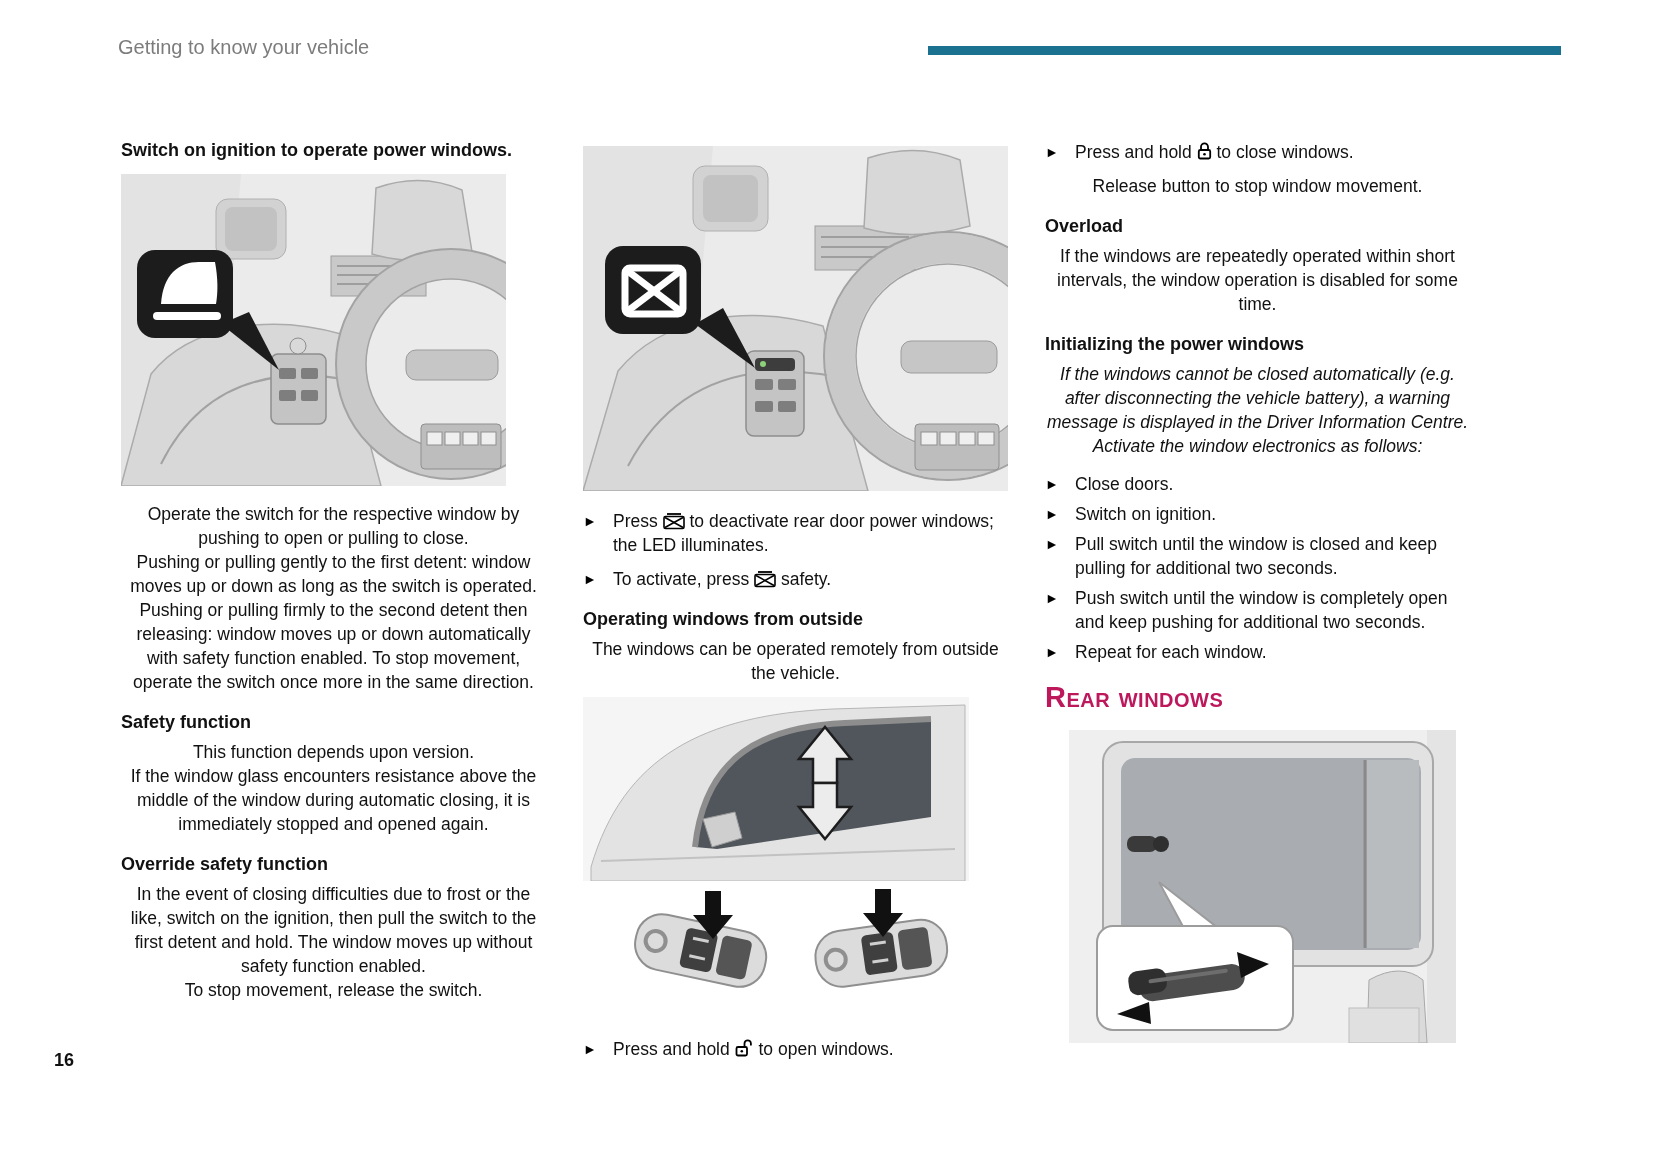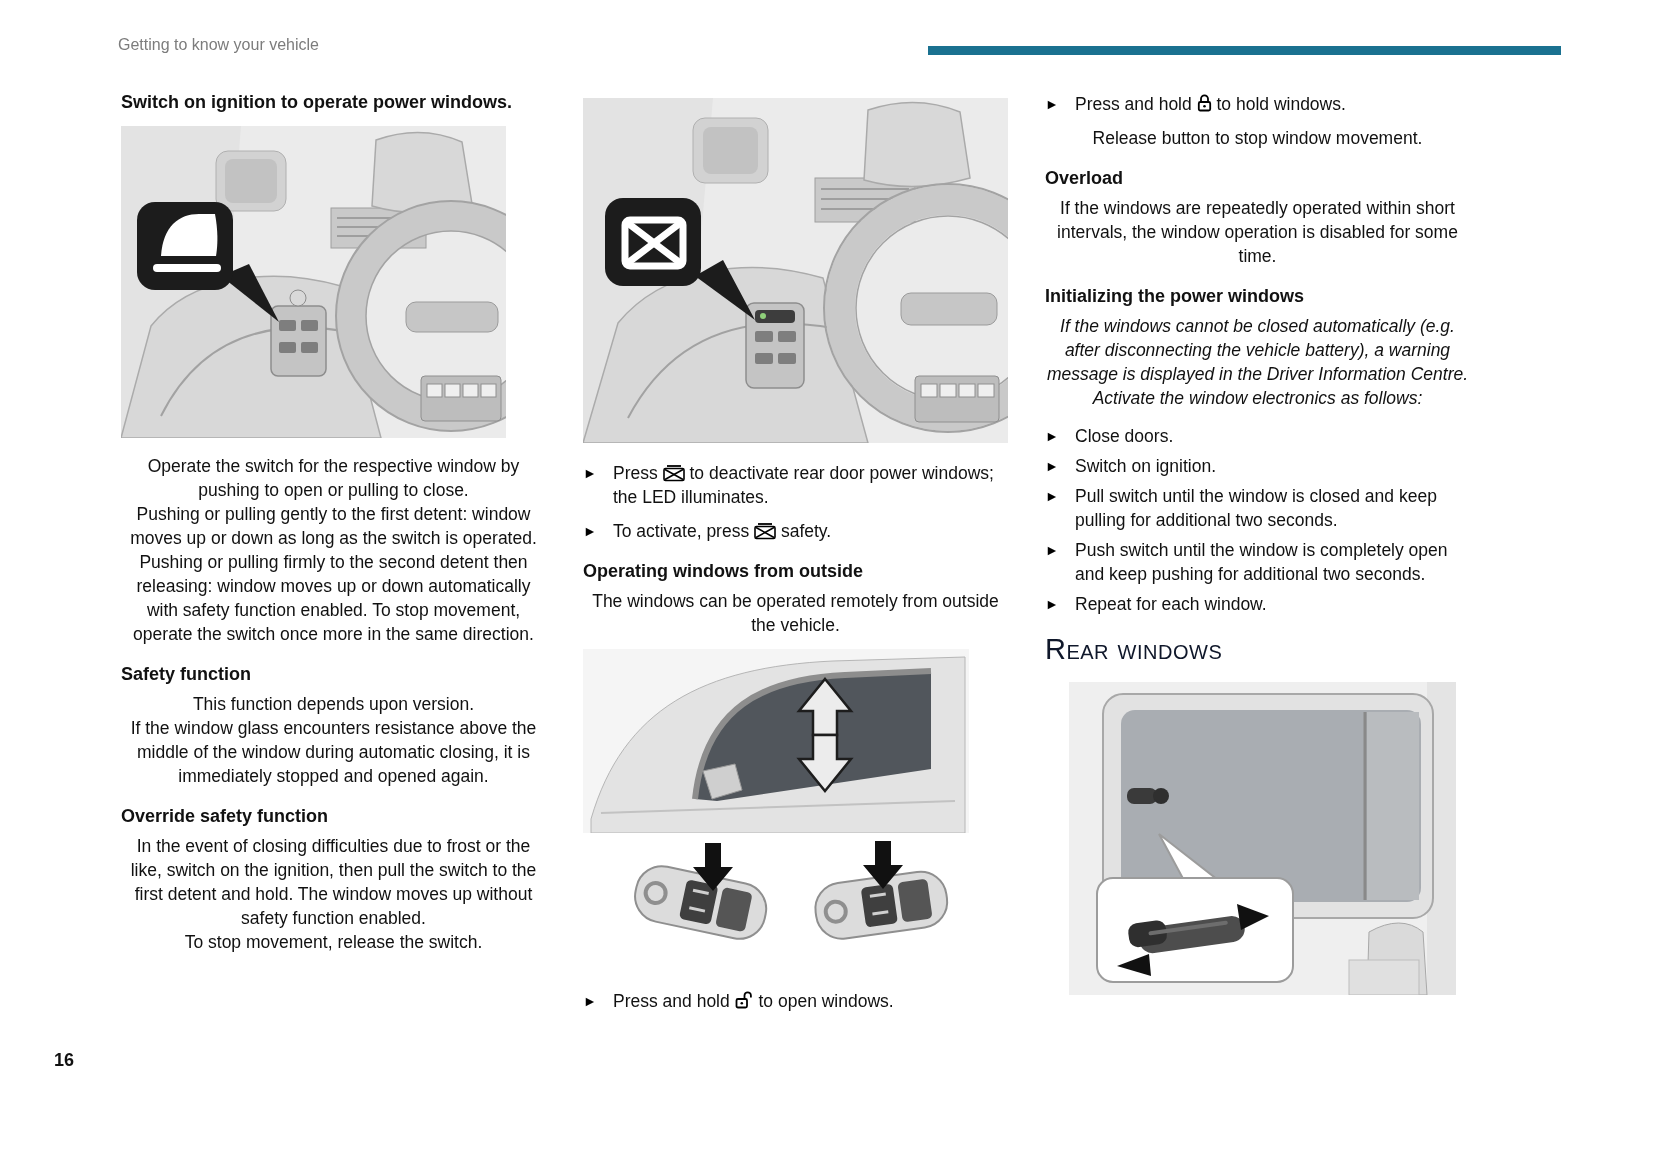--- a/index.html
+++ b/index.html
@@ -6,44 +6,44 @@
   html,body { width: 1653px; height: 1165px; }
   body {
     position: relative;
     background: #ffffff;
     font-family: "Liberation Sans", sans-serif;
     color: #111;
     overflow: hidden;
   }
   .header-label {
     position: absolute; left: 118px; top: 36px;
-    font-size: 16px; color: #7c7c7c;
+    font-size: 20px; color: #7c7c7c;
   }
   .accent-bar {
     position: absolute; left: 928px; top: 46px;
     width: 633px; height: 9px; background: #1a7190;
   }
   .content {
     position: absolute; left: 121px; top: 86px;
     display: flex; gap: 37px;
   }
-  .col { width: 425px; font-size: 17.5px; line-height: 24px; }
+  .col { width: 425px; font-size: 17.5px; line-height: 24px; margin-top: 48px; }
   .sec-heading { font-size: 18px; font-weight: 700; line-height: 24px; margin: 4px 0 6px; }
   .sub-heading { font-size: 18px; font-weight: 700; line-height: 24px; margin: 16px 0 6px; }
   .para { white-space: pre-line; margin: 0 0 8px; text-align: center; }
   .figure { margin: 12px 0 16px; line-height: 0; }
   .figure svg { display: block; }
   .bullet { display: flex; margin: 0 0 10px; }
   .bullet .arrow { flex: 0 0 30px; font-size: 14px; line-height: 24px; color: #000; }
   .bullet .btxt { flex: 1; }
   .tight .bullet { margin: 0 0 6px; }
   .big-heading {
-    font-size: 29px; line-height: 34px; font-weight: 400;
+    font-size: 29px; line-height: 34px; font-weight: 700;
     font-variant: small-caps; letter-spacing: 0.5px;
-    margin: 16px 0 16px; color: #0f172a;
+    margin: 16px 0 16px; color: #be185d;
   }
   .inline-icon svg { vertical-align: -3px; }
   .page-number { position: absolute; left: 54px; top: 1050px; font-size: 18px; font-weight: 700; }
   .fob-gap { margin-top: 6px; }
 </style>
 </head>
 <body>
 
 <div class="header-label">Getting to know your vehicle</div>
 <div class="accent-bar" style="background: rgb(26, 113, 144);"></div>
@@ -233,21 +233,21 @@
   </div>
 
   <div class="col">
     <div class="bullet" style="margin-top:6px;">
       <span class="arrow">►</span>
       <span class="btxt">
         <span>Press and hold </span><span class="inline-icon"><svg width="15" height="20" viewBox="0 0 15 20">
               <rect x="1.8" y="9" width="11.4" height="8.5" rx="1.5" fill="none" stroke="#000" stroke-width="1.8"></rect>
               <circle cx="7.5" cy="13.2" r="1.3" fill="#000"></circle>
               <path d="M4 9 V5.8 a3.5 3.5 0 0 1 7 0 V9" fill="none" stroke="#000" stroke-width="1.8"></path>
-            </svg></span><span> to hold windows.</span>
+            </svg></span><span> to close windows.</span>
       </span>
     </div>
 
     <div class="para">Release button to stop window movement.</div>
 
     <div class="sub-heading">Overload</div>
     <div class="para">If the windows are repeatedly operated within short intervals, the window operation is disabled for some time.</div>
 
     <div class="sub-heading">Initializing the power windows</div>
     <div class="para" style="margin-bottom:14px;font-style:italic;">If the windows cannot be closed automatically (e.g. after disconnecting the vehicle battery), a warning message is displayed in the Driver Information Centre.

